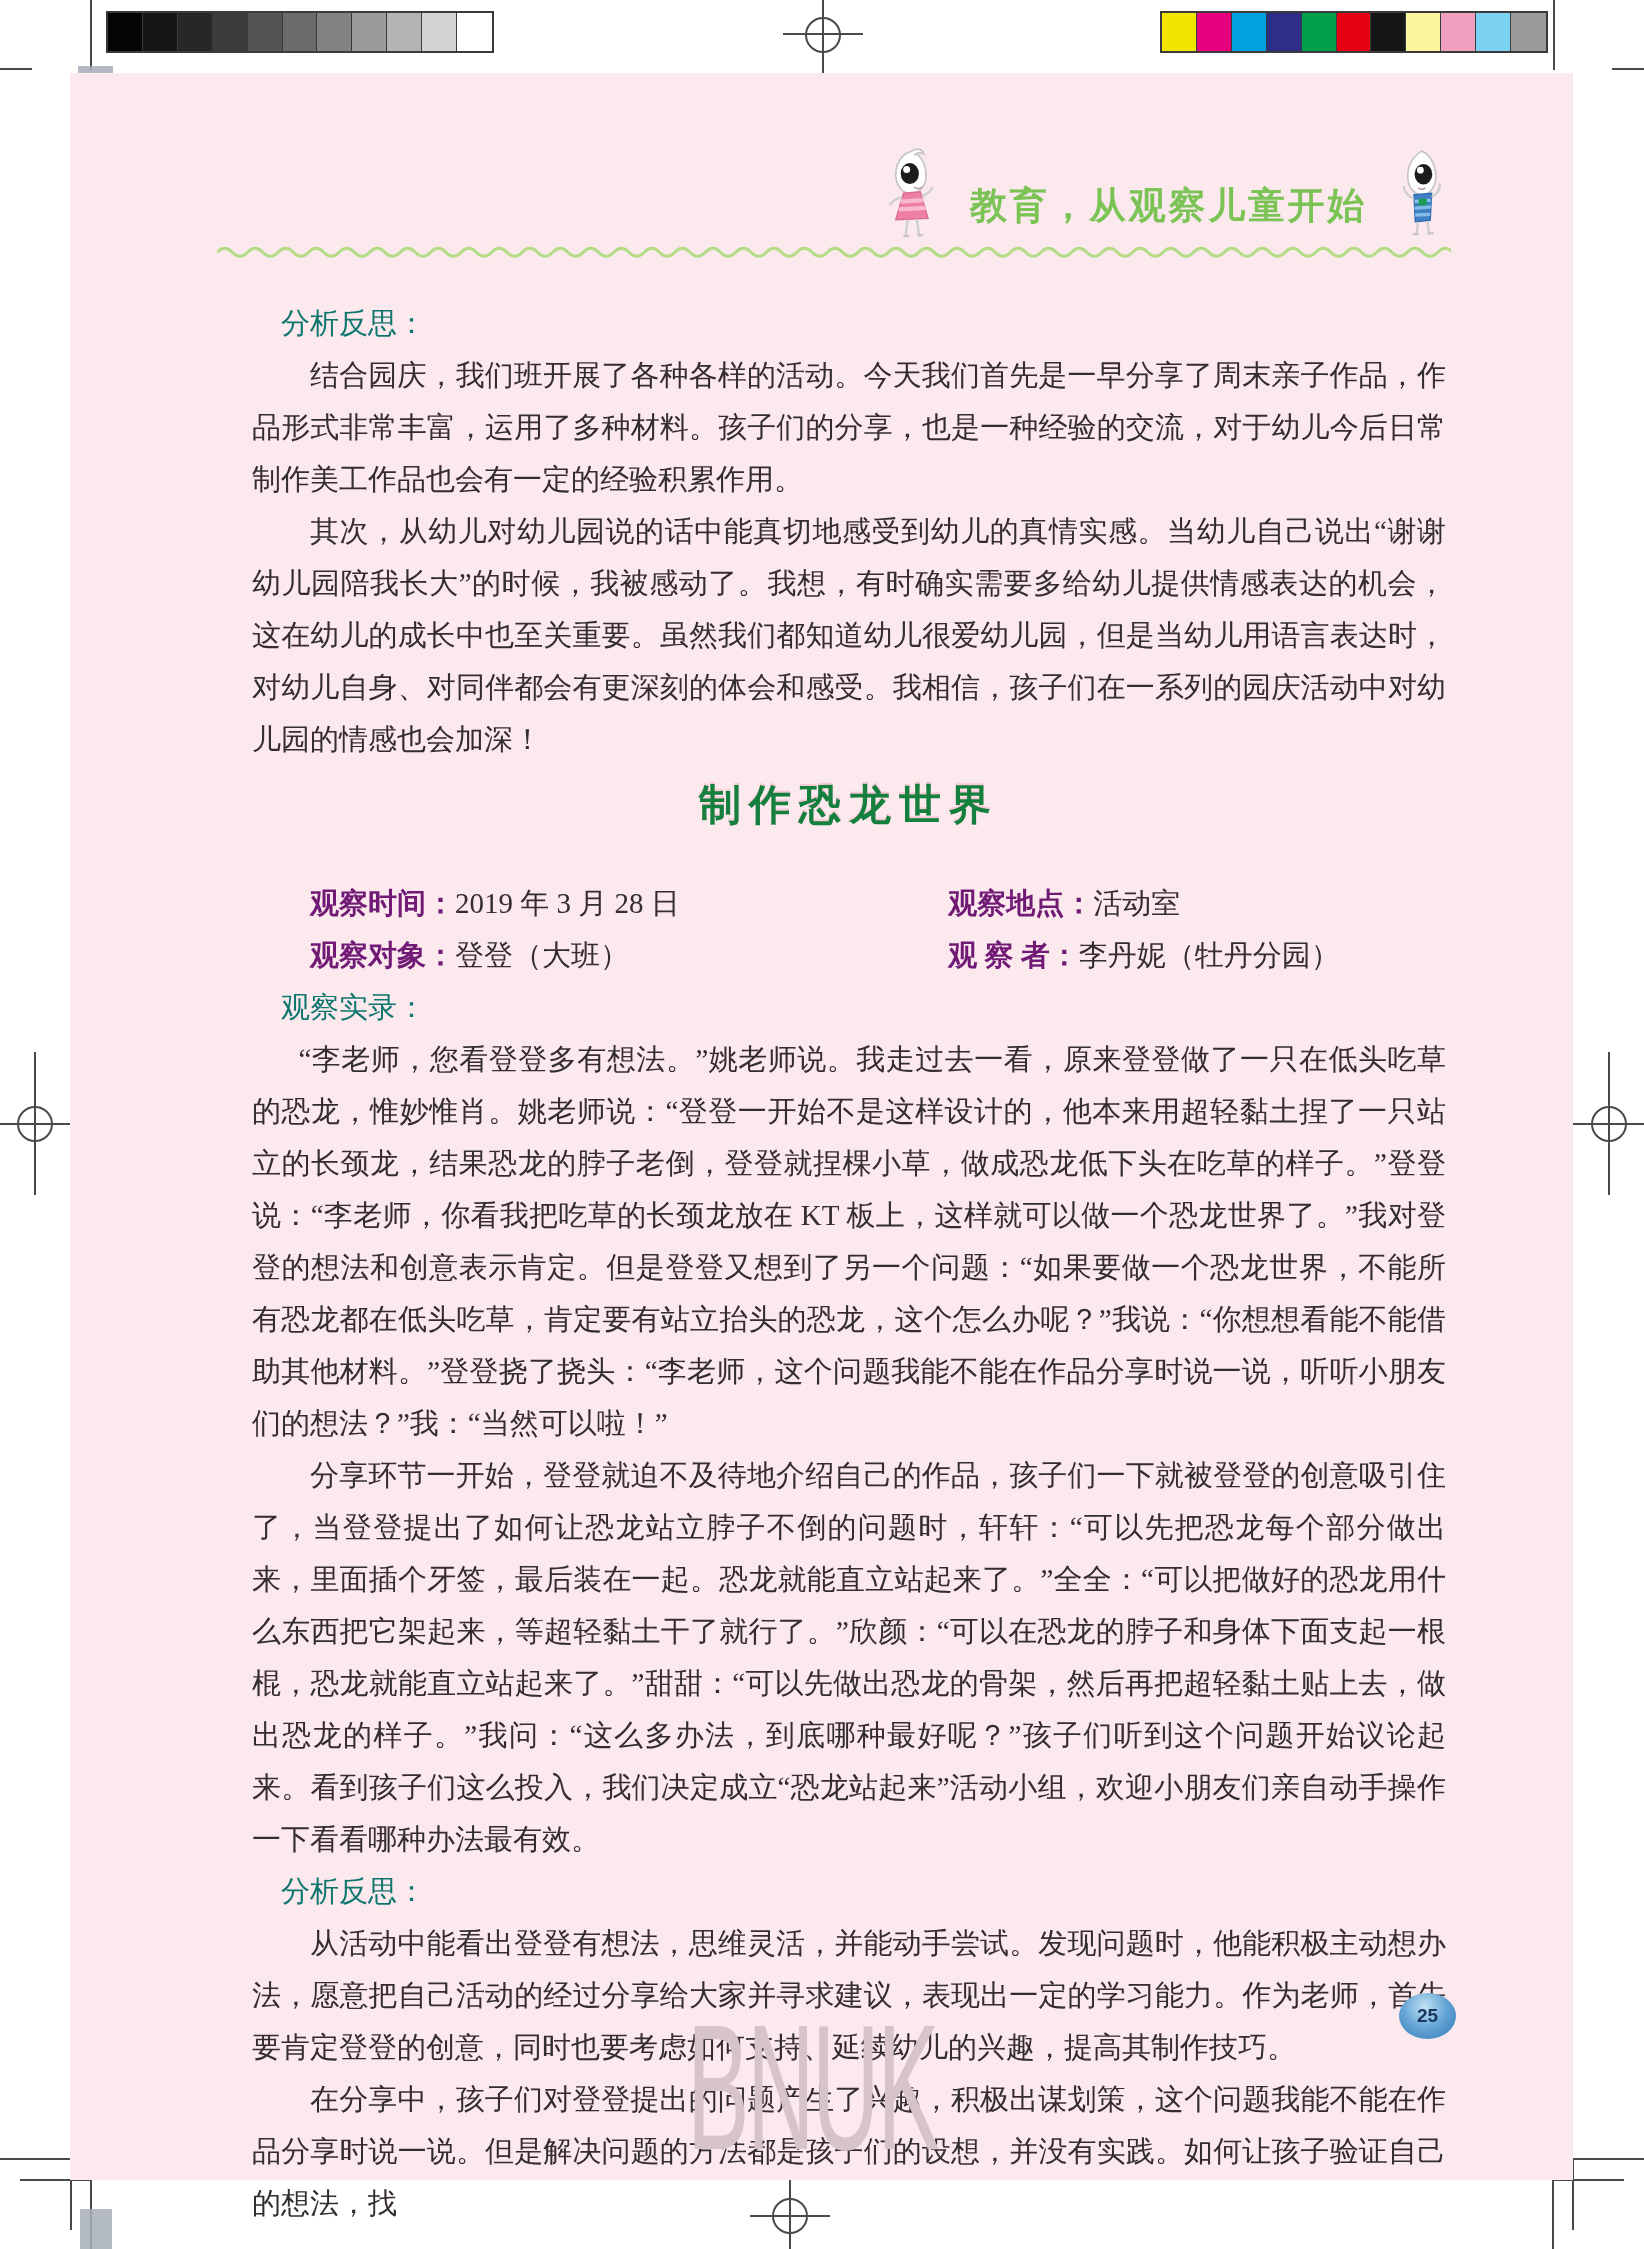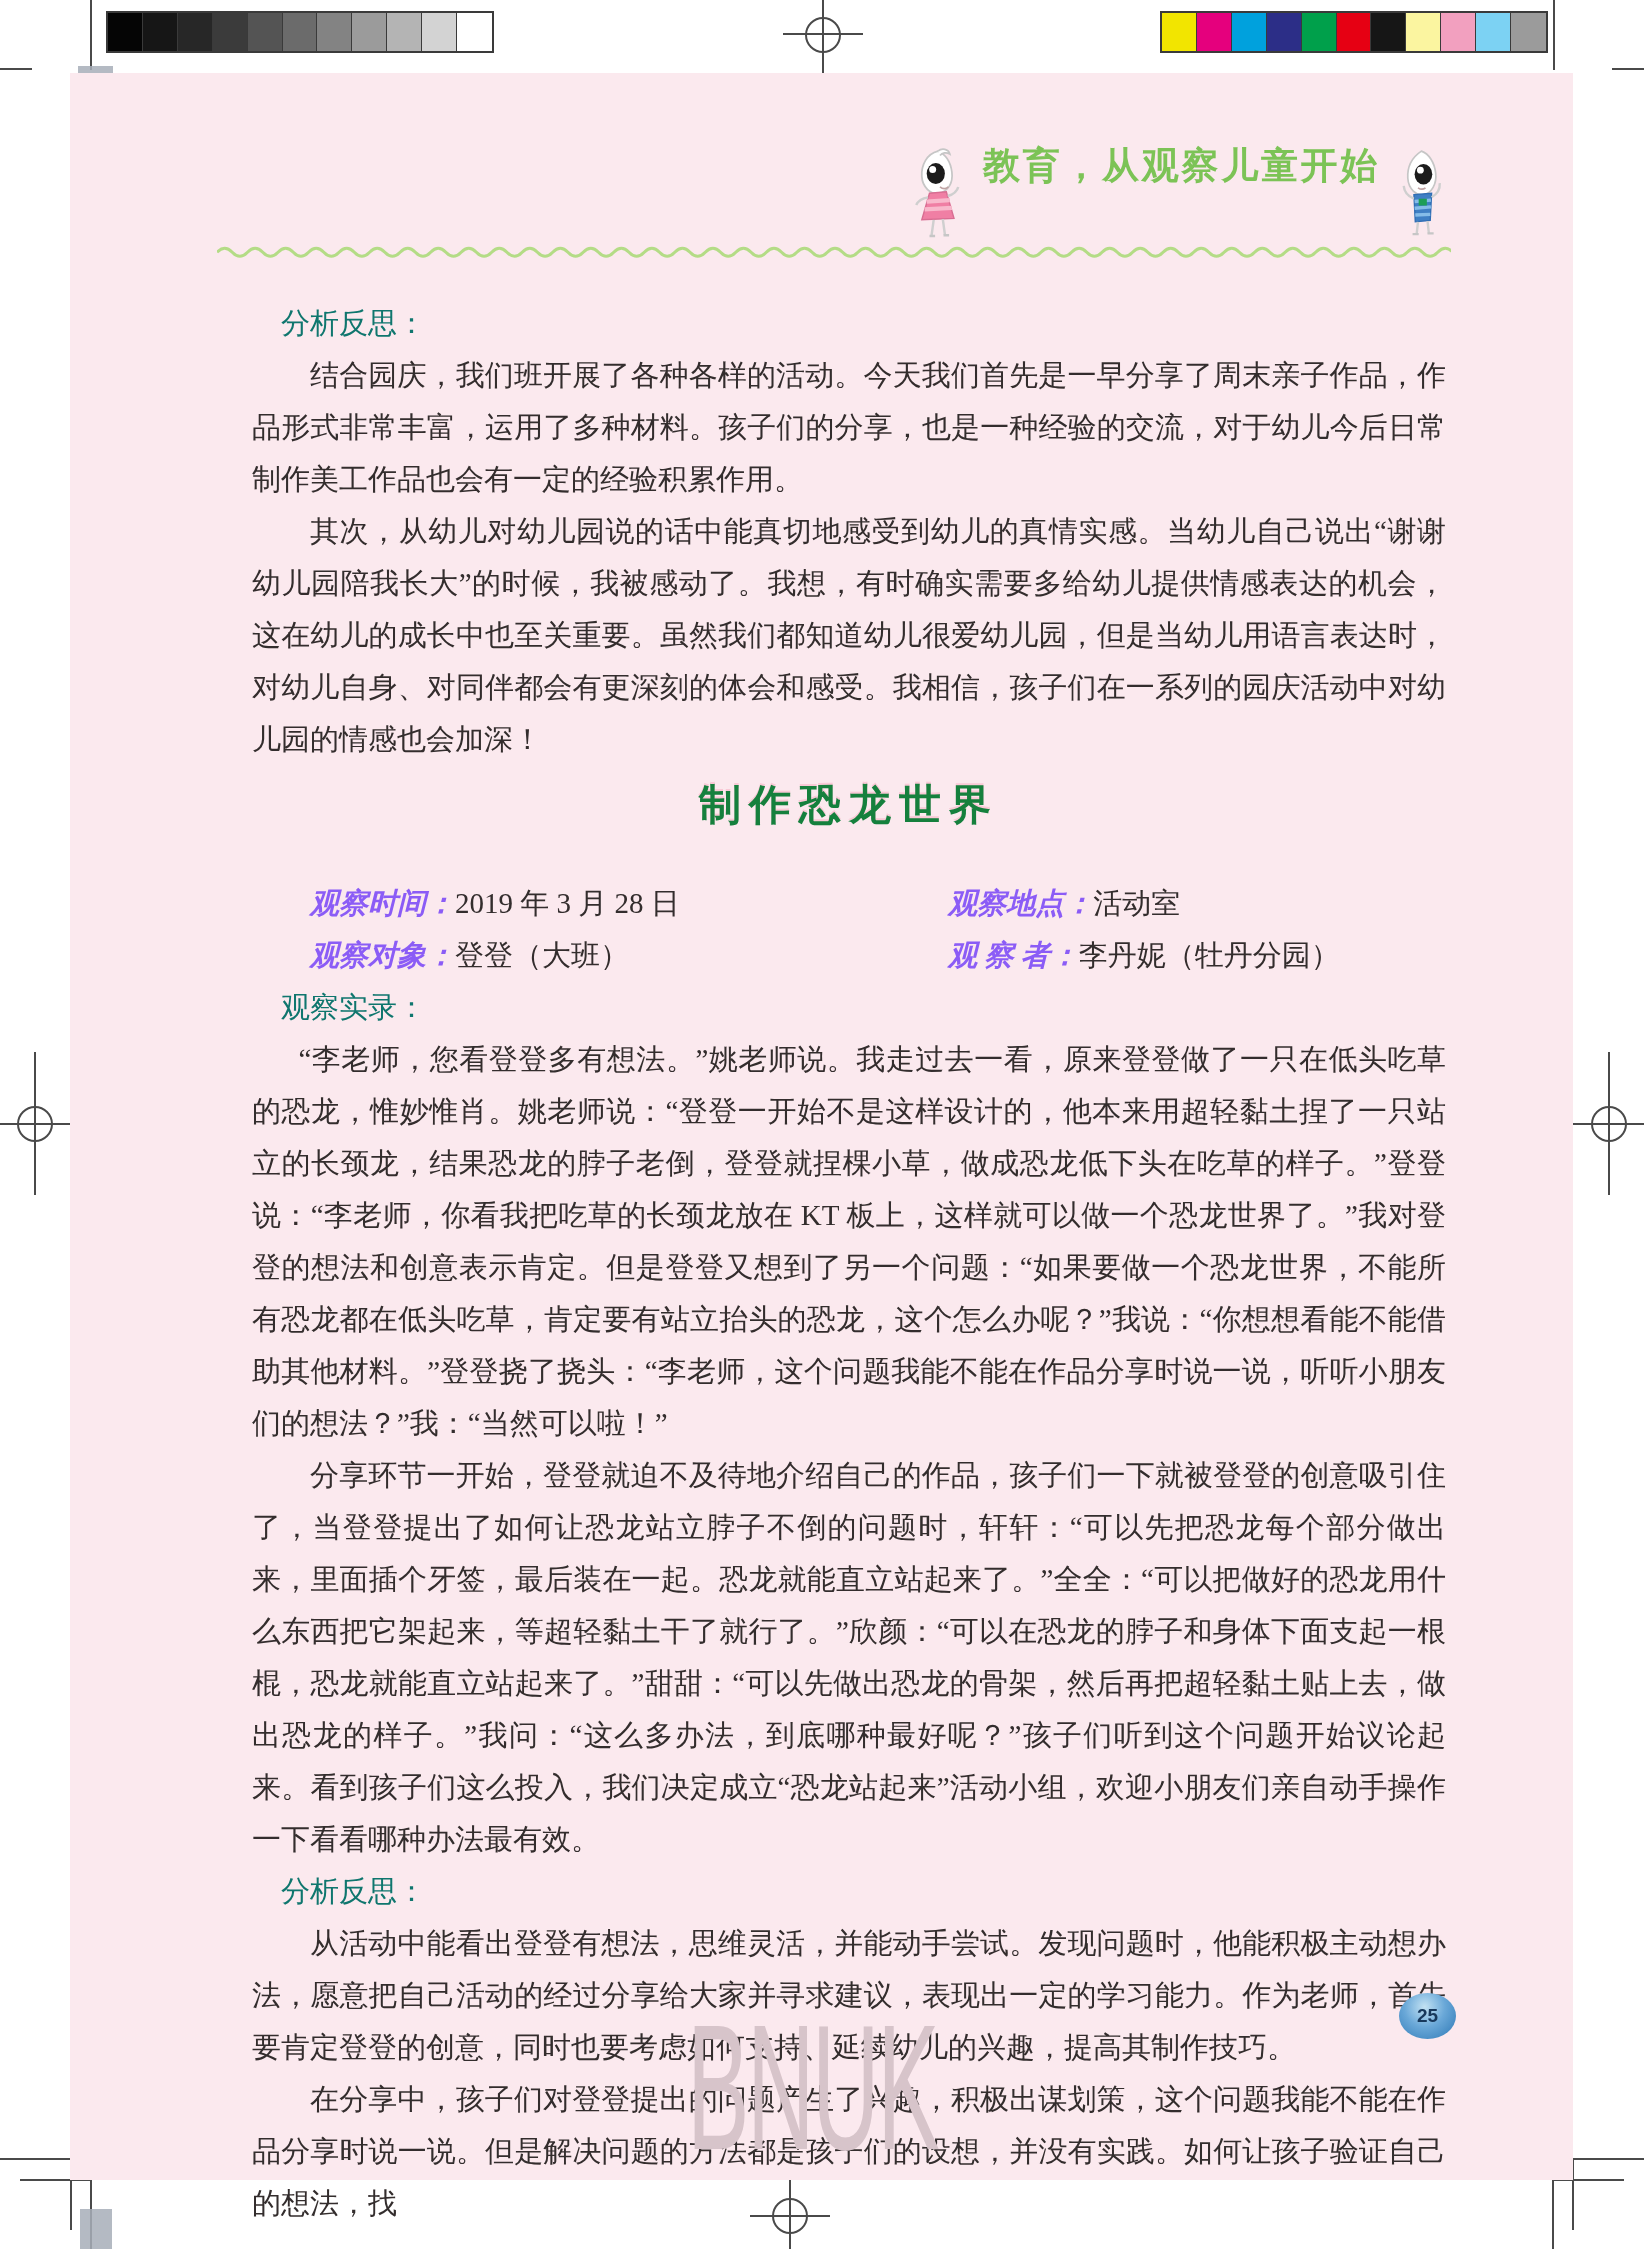--- a/index.html
+++ b/index.html
@@ -15,39 +15,39 @@
 
   .mark-line{position:absolute;background:#4a4a4a;}
   .reg-mark{position:absolute;}
   .reg-circle{position:absolute;width:36px;height:36px;border:2px solid #4a4a4a;border-radius:50%;box-sizing:border-box;background:transparent;}
 
   .corner-artifact{position:absolute;background:#a7aeb8;opacity:.85;}
 
   
   .book-page{position:absolute;left:70px;top:73px;width:1503px;height:2107px;background:#fbe9ee;}
 
-  .page-header{position:absolute;top:74px;right:121px;display:flex;gap:4px;}
+  .page-header{position:absolute;top:74px;right:121px;display:flex;align-items:flex-end;gap:17px;}
   .slogan{font-family:"Liberation Sans","DejaVu Sans",sans-serif;font-weight:bold;
           font-size:37px;letter-spacing:2.7px;line-height:1;padding-bottom:22.6px;}
   .wavy-wrap{position:absolute;top:170px;left:147px;width:1234px;height:18.6px;}
 
   
   .content{position:absolute;top:224px;left:182px;width:1194px;
            font-size:29px;line-height:52px;color:#332d2d;text-align:justify;}
   .sec-heading{font-weight:normal;text-indent:1em;color:#0f766e;}
   .para{text-indent:2em;margin:0;}
   .para.quote-start{text-indent:1.6em;}
 
   .article-title{font-family:"Liberation Sans","DejaVu Sans",sans-serif;
                  font-weight:bold;font-size:42px;line-height:61px;text-align:center;
                  letter-spacing:8px;margin:9.3px 0 42px 0;
                  text-shadow:0 -2px 0 #f9c9d6;}
   .meta-row{white-space:nowrap;text-indent:1em;}
   .meta-col1{display:inline-block;width:660px;}
-  .meta-label{font-weight:bold;color:#8b5cf6;font-style:italic;}
+  .meta-label{font-weight:bold;color:#701a75;}
 
   
   .page-badge{position:absolute;left:1329px;top:1920px;width:57px;height:46px;border-radius:50%;
               background:radial-gradient(circle at 45% 30%, #c3e2f3 0%, #6aa8d8 45%, #2a76b4 100%);
               display:flex;align-items:center;justify-content:center;}
   .page-badge span{font-family:"Liberation Sans","DejaVu Sans",sans-serif;
                    font-size:19px;font-weight:bold;}
   .watermark{position:absolute;left:617px;top:1925px;
              font-family:"Liberation Sans","DejaVu Sans",sans-serif;
              font-size:151px;font-weight:normal;letter-spacing:-4px;line-height:1;

